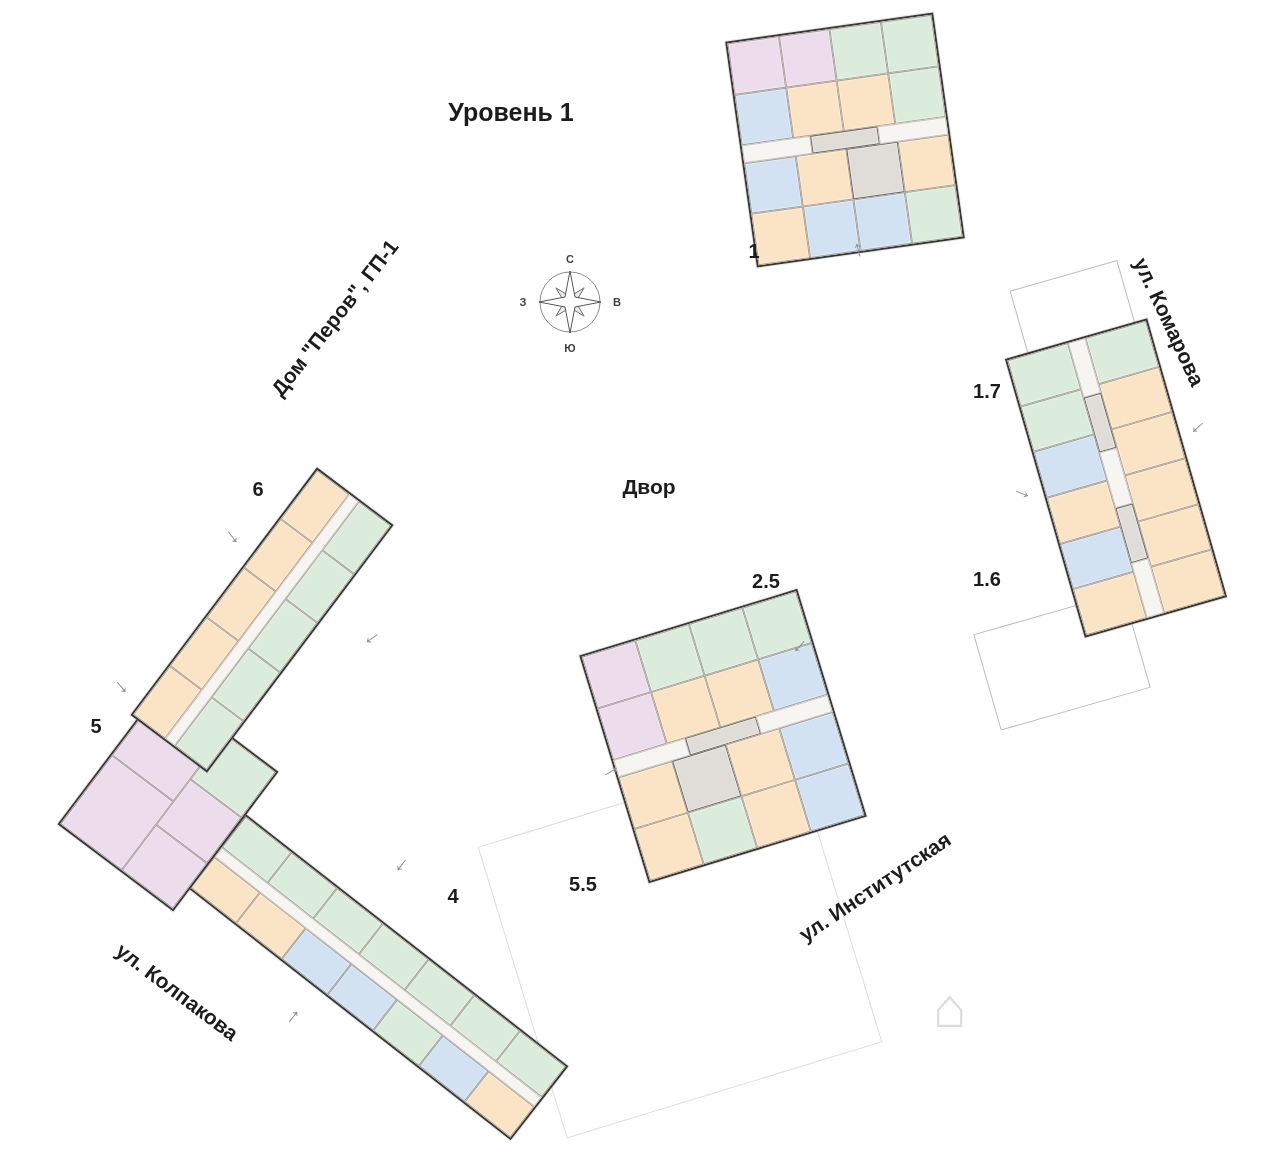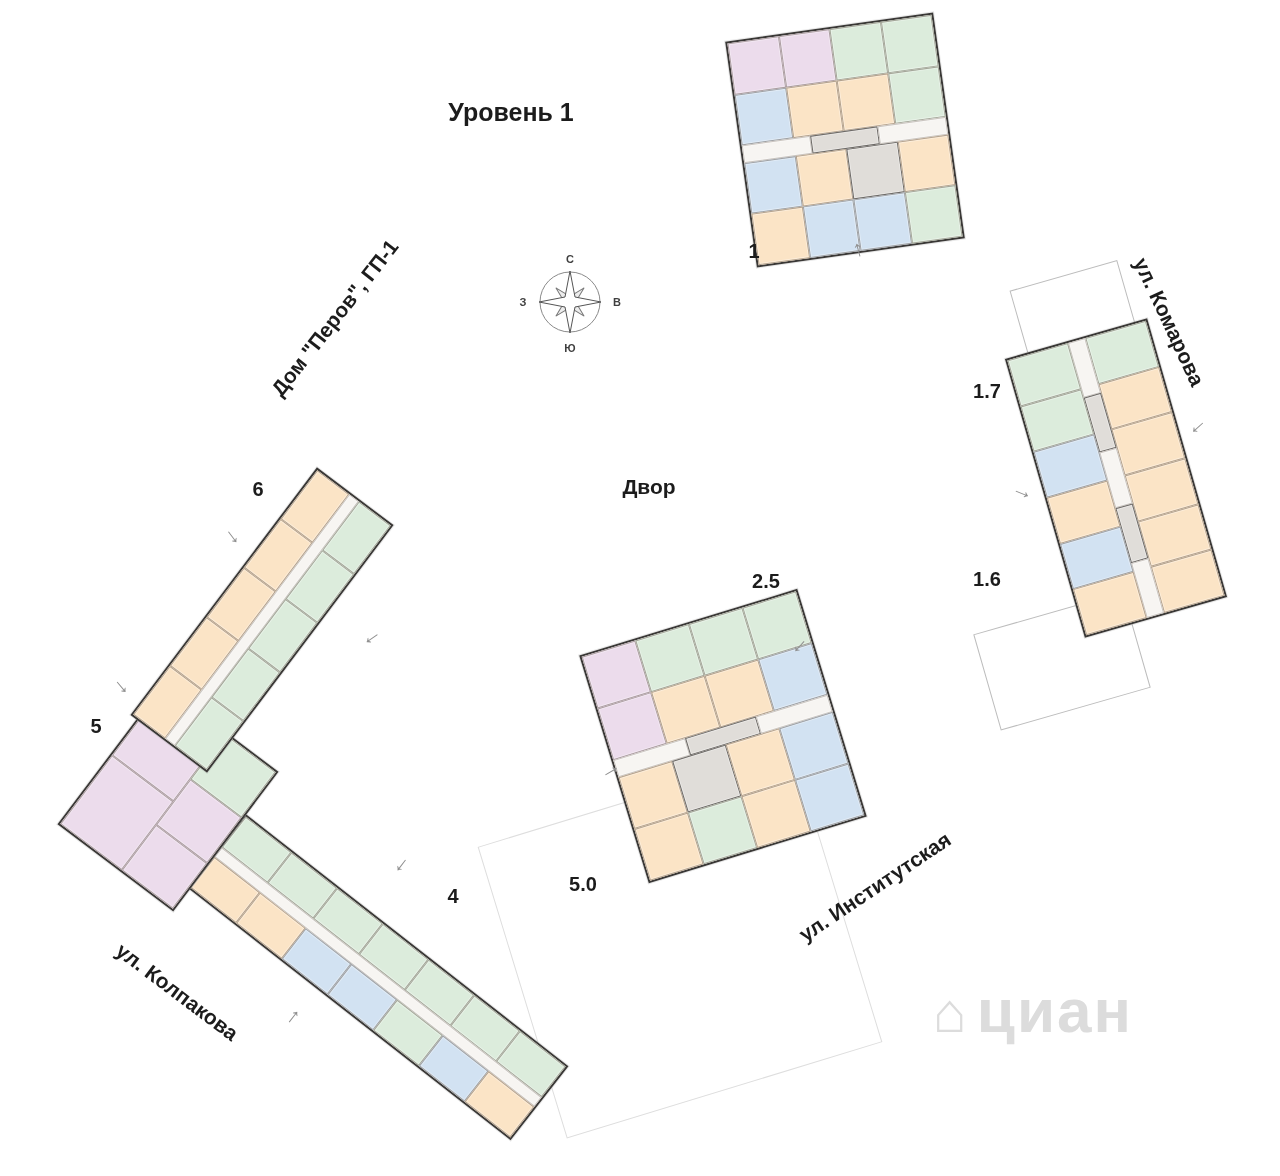--- a/index.html
+++ b/index.html
@@ -191,21 +191,21 @@
   <div class="courtyard" style="left:649px;top:487px;">Двор</div>
 
   <div class="street" style="left:1169px;top:322px;transform:translate(-50%,-50%) rotate(65deg);">ул. Комарова</div>
   <div class="street" style="left:875px;top:887px;transform:translate(-50%,-50%) rotate(-34deg);">ул. Институтская</div>
   <div class="street" style="left:177px;top:992px;transform:translate(-50%,-50%) rotate(37deg);">ул. Колпакова</div>
 
   <span class="lbl" style="left:754px;top:251px;">1</span>
   <span class="lbl" style="left:987px;top:391px;">1.7</span>
   <span class="lbl" style="left:987px;top:579px;">1.6</span>
   <span class="lbl" style="left:766px;top:581px;">2.5</span>
-  <span class="lbl" style="left:583px;top:884px;">5.0</span>
+  <span class="lbl" style="left:583px;top:884px;">5.5</span>
   <span class="lbl" style="left:453px;top:896px;">4</span>
   <span class="lbl" style="left:96px;top:726px;">5</span>
   <span class="lbl" style="left:258px;top:489px;">6</span>
 
   <span class="arrow" style="left:858px;top:249px;transform:translate(-50%,-50%) rotate(-15deg);">↑</span>
   <span class="arrow" style="left:1197px;top:428px;transform:translate(-50%,-50%) rotate(228deg);">↑</span>
   <span class="arrow" style="left:1023px;top:494px;transform:translate(-50%,-50%) rotate(112deg);">↑</span>
   <span class="arrow" style="left:799px;top:647px;transform:translate(-50%,-50%) rotate(222deg);">↑</span>
   <span class="arrow" style="left:612px;top:771px;transform:translate(-50%,-50%) rotate(60deg);">↑</span>
   <span class="arrow" style="left:371px;top:639px;transform:translate(-50%,-50%) rotate(235deg);">↑</span>
@@ -219,16 +219,15 @@
     <polygon points="57,37 61,53 77,57 61,61 57,77 53,61 37,57 53,53" transform="rotate(45 57 57)" fill="#ededed" stroke="#777" stroke-width="1"></polygon>
     <polygon points="57,26 62,52 88,57 62,62 57,88 52,62 26,57 52,52" fill="#ffffff" stroke="#555" stroke-width="1"></polygon>
     <text x="57" y="18" text-anchor="middle">С</text>
     <text x="104" y="61" text-anchor="middle">В</text>
     <text x="57" y="107" text-anchor="middle">Ю</text>
     <text x="10" y="61" text-anchor="middle">З</text>
   </svg>
 
   <div class="watermark" style="left:933px;top:975px;">
     <span class="wm-icon">⌂</span>
-    <span class="wm-text">циан</span>
   </div>
 
 </div>
 
 </body></html>

